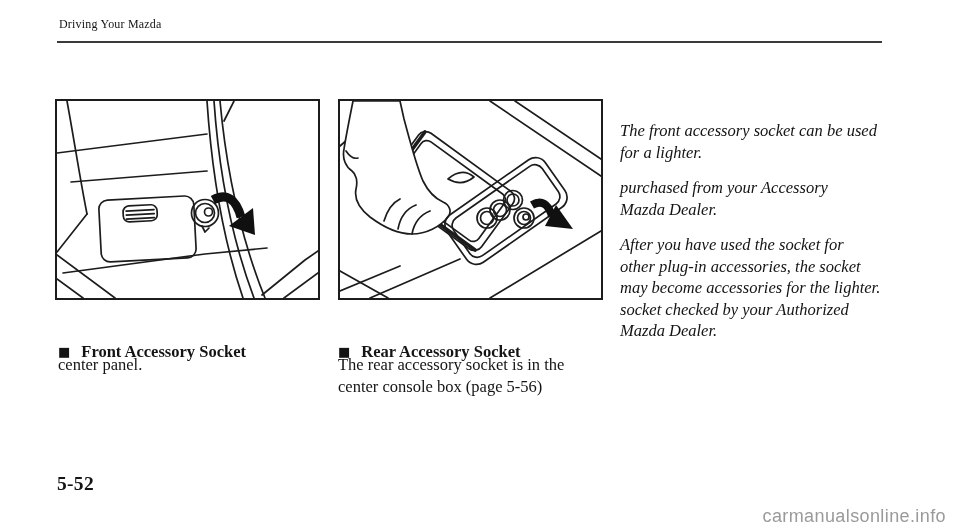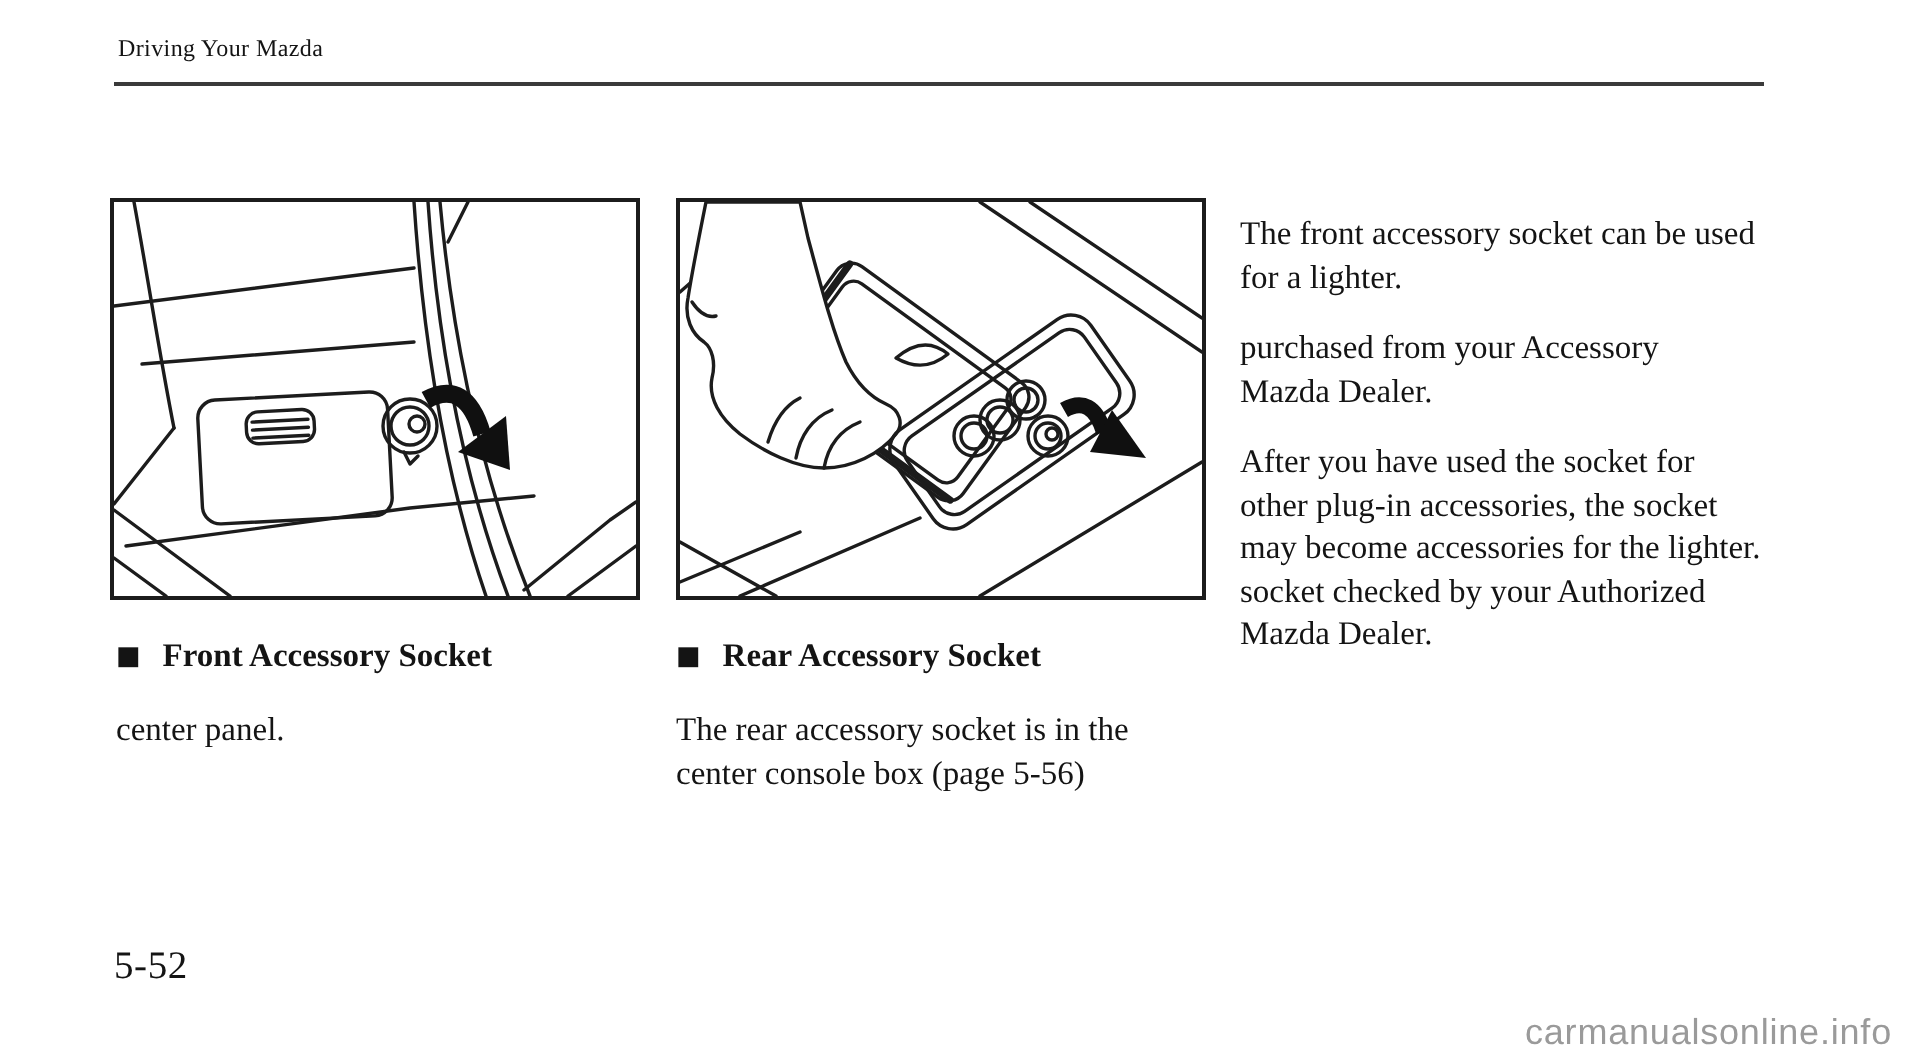--- a/index.html
+++ b/index.html
@@ -28,42 +28,42 @@
     border:2px solid #1c1c1c;
     width:265px; height:201px;
     background:#ffffff;
   }
   .fig-left  { left:55px;  top:99px; }
   .fig-right { left:338px; top:99px; }
   .fig svg { display:block; }
 
   
   .caption {
-    font-size:16.5px; font-weight:bold; white-space:nowrap;
+    font-size:16.5px; font-weight:bold; white-space:nowrap;margin-top:24px;
   }
   .caption .sq {
     font-size:13px; margin-right:11px; position:relative; top:-1px;
     font-family:"DejaVu Sans", sans-serif;
   }
   .cap-left  { left:58px;  top:318px; }
   .cap-right { left:338px; top:318px;text-align:right; }
 
   .body-block { font-size:16.5px; line-height:22px; }
   .body-left  { left:58px;  top:354px; width:270px; }
   .body-right { left:338px; top:354px; width:270px; }
 
   
-  .col-right { left:620px; top:106px; width:290px; font-size:16.5px; }
+  .col-right { left:620px; top:120px; width:290px; font-size:16.5px;font-style:italic; }
   .col-right .para { margin-bottom:14px; }
   .col-right .line { line-height:21.5px; }
 
   
   .page-number {
     left:57px; top:473px;
-    font-size:19.5px; font-weight:normal; letter-spacing:.3px;
+    font-size:19.5px; font-weight:bold; letter-spacing:.3px;
   }
   .watermark {
     right:14px; bottom:4px;
     font-family:"Liberation Sans", sans-serif;
     font-size:18px; color:#9a9a9a; letter-spacing:.4px;
   }
 
   
   svg .ln { fill:none; stroke:#1c1c1c; stroke-width:1.7; stroke-linecap:round; stroke-linejoin:round; }
   svg .thick { fill:none; stroke:#1c1c1c; stroke-width:3.6; stroke-linecap:round; }

